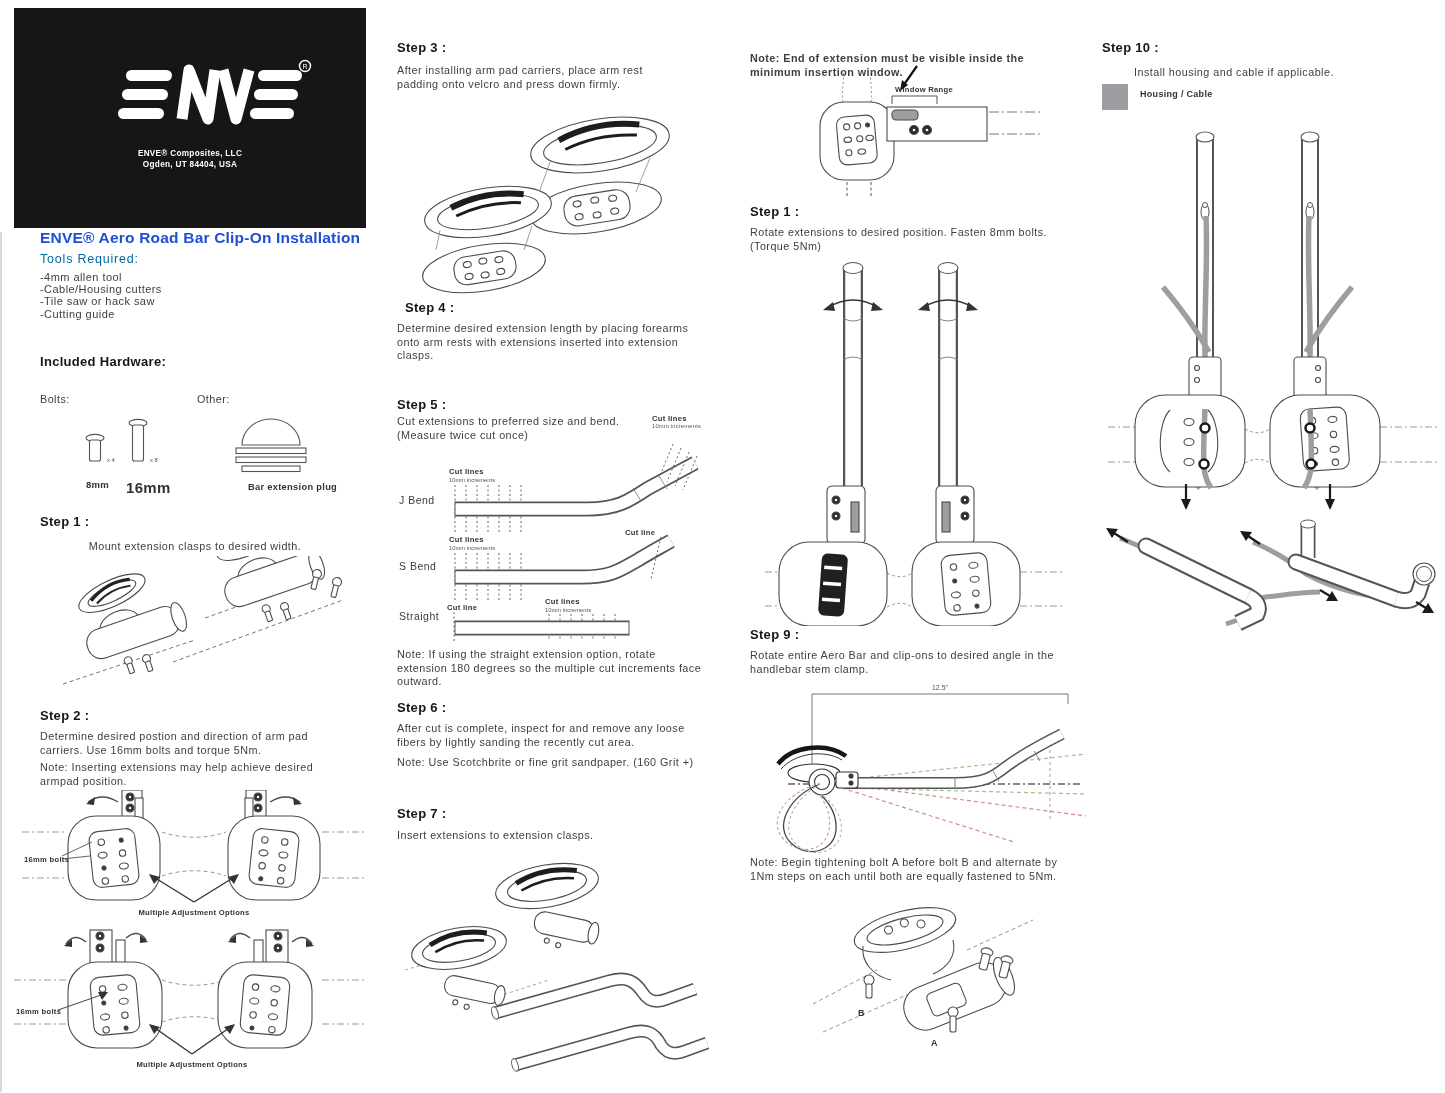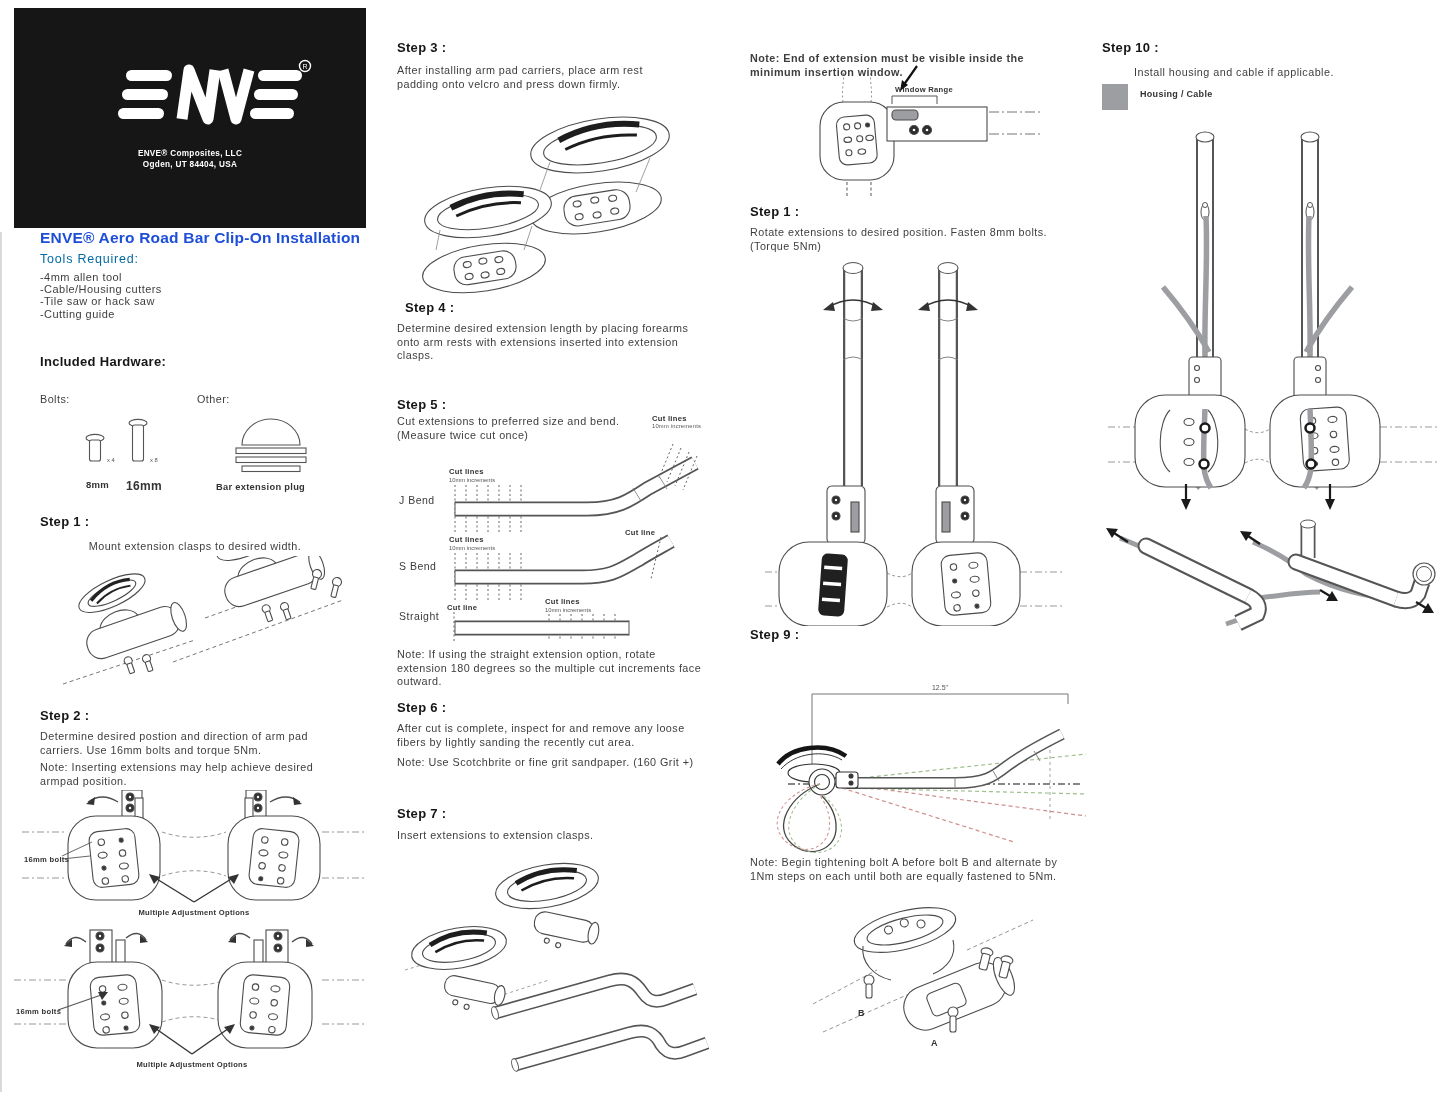--- a/index.html
+++ b/index.html
@@ -71,31 +71,31 @@
       <rect x="11.5" y="25" width="11" height="21" rx="2"></rect>
     </g>
     <text x="29" y="47" class="dsub">x 4</text>
     <g stroke="#555" fill="#fff" stroke-width="1.1">
       <ellipse cx="60" cy="8" rx="9" ry="3.6"></ellipse>
       <rect x="54.5" y="10" width="11" height="36" rx="2"></rect>
     </g>
     <text x="72" y="47" class="dsub">x 8</text>
   </svg>
   <div class="abs tiny-b" style="left:86px;top:479px;font-size:9.5px;">8mm</div>
-  <div class="abs tiny-b" style="left:126px;top:479px;font-size:12px;">16mm</div>
+  <div class="abs tiny-b" style="left:126px;top:479px;font-size:15px;">16mm</div>
 
   <svg class="abs" style="left:232px;top:415px;" width="78" height="62" viewBox="0 0 78 62">
     <g stroke="#555" fill="#fff" stroke-width="1.1">
       <path d="M10,30 A29,26 0 0 1 68,30 Z"></path>
       <rect x="4" y="33" width="70" height="5.5"></rect>
       <rect x="4" y="42" width="70" height="5.5"></rect>
       <rect x="10" y="51" width="58" height="5.5"></rect>
     </g>
   </svg>
-  <div class="abs tiny-b" style="left:216px;top:482px;font-size:9.3px;">Bar extension plug</div>
+  <div class="abs tiny-b" style="left:248px;top:482px;font-size:9.3px;">Bar extension plug</div>
 
   <div class="abs step-h" style="left:40px;top:514px;">Step 1 :</div>
   <div class="abs body-txt" style="left:40px;top:540px;width:310px;text-align:center;">Mount extension clasps to desired width.</div>
 
   <svg class="abs" style="left:55px;top:556px;" width="300" height="148" viewBox="0 0 300 148">
     <g stroke="#777" stroke-width="1" stroke-dasharray="4 3" fill="none">
       <path d="M8,128 L140,84"></path>
         <path d="M118,106 L288,44"></path>
         <path d="M150,62 L212,40"></path>
     </g>
@@ -558,20 +558,21 @@
           <ellipse cx="210" cy="326" rx="4.5" ry="3"></ellipse>
         <ellipse cx="190" cy="340" rx="4.5" ry="3"></ellipse>
           <circle cx="210" cy="340" r="3.2"></circle>
         <circle cx="190" cy="353" r="3.2"></circle>
           <circle cx="210" cy="353" r="2" fill="#333"></circle>
       </g>
     </g>
   </svg>
 
   <div class="abs step-h" style="left:750px;top:627px;">Step 9 :</div>
+  <div class="abs body-txt" style="left:750px;top:649px;width:310px;">Rotate entire Aero Bar and clip-ons to desired angle in the handlebar stem clamp.</div>
 
   <svg class="abs" style="left:750px;top:680px;" width="340" height="176" viewBox="0 0 340 176">
     <g stroke="#666" stroke-width=".9" fill="none">
       <path d="M62,14 H318"></path>
         <path d="M62,14 V92"></path>
         <path d="M318,14 V24"></path>
     </g>
     <text x="190" y="10" text-anchor="middle" class="dsub" style="font-size:7px">12.5"</text>
     <path d="M38,104 H332" stroke="#111" stroke-width="1.1" stroke-dasharray="7 3 2 3" fill="none"></path>
     <path d="M92,100 L336,74" stroke="#9fbf8f" stroke-width="1.2" stroke-dasharray="4 3" fill="none"></path>

